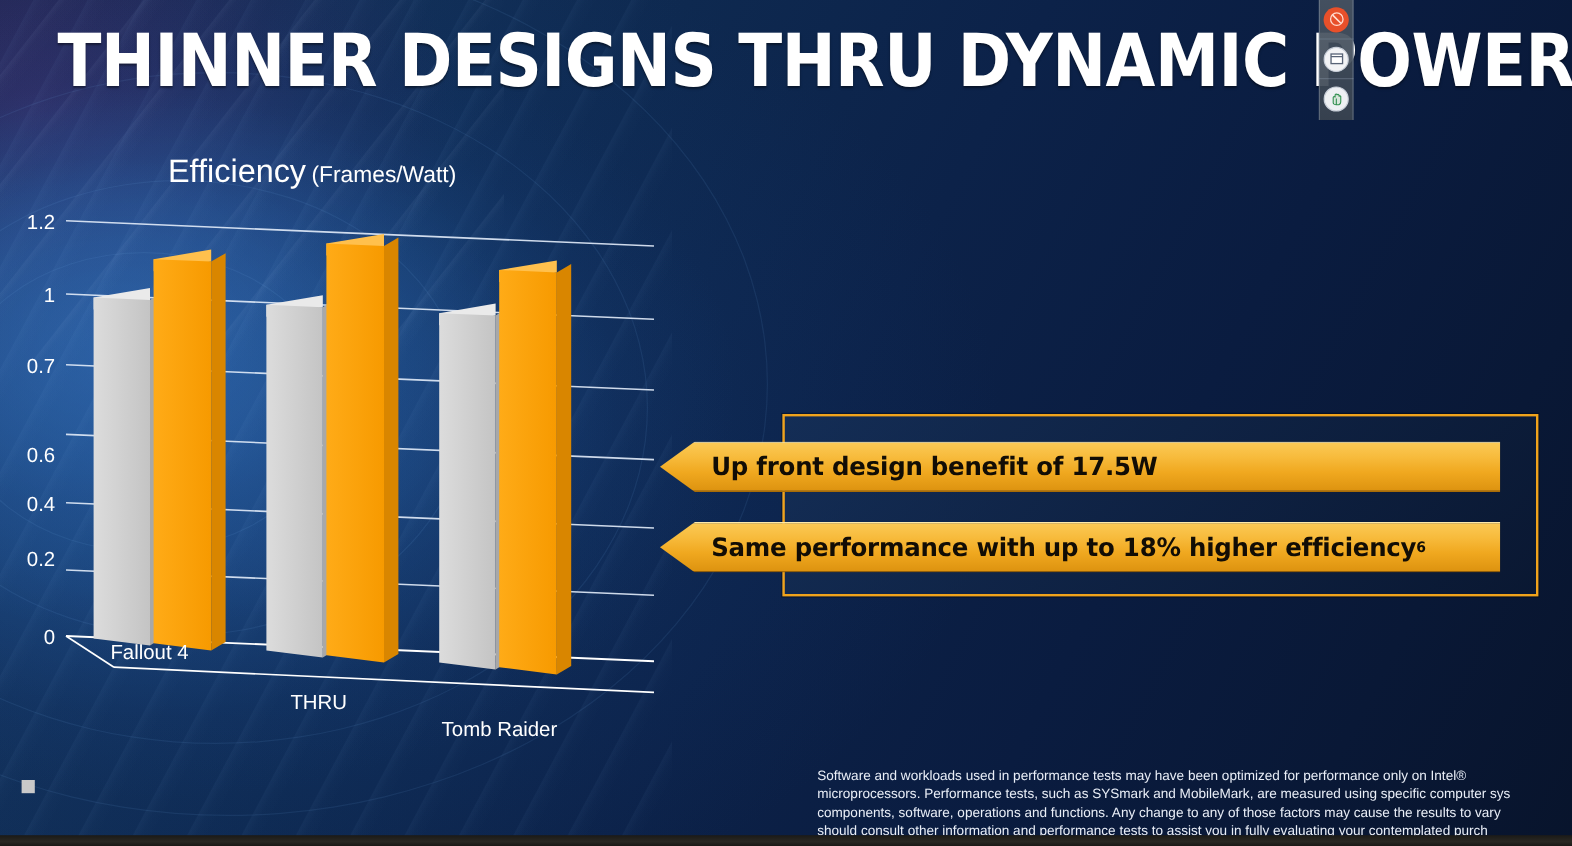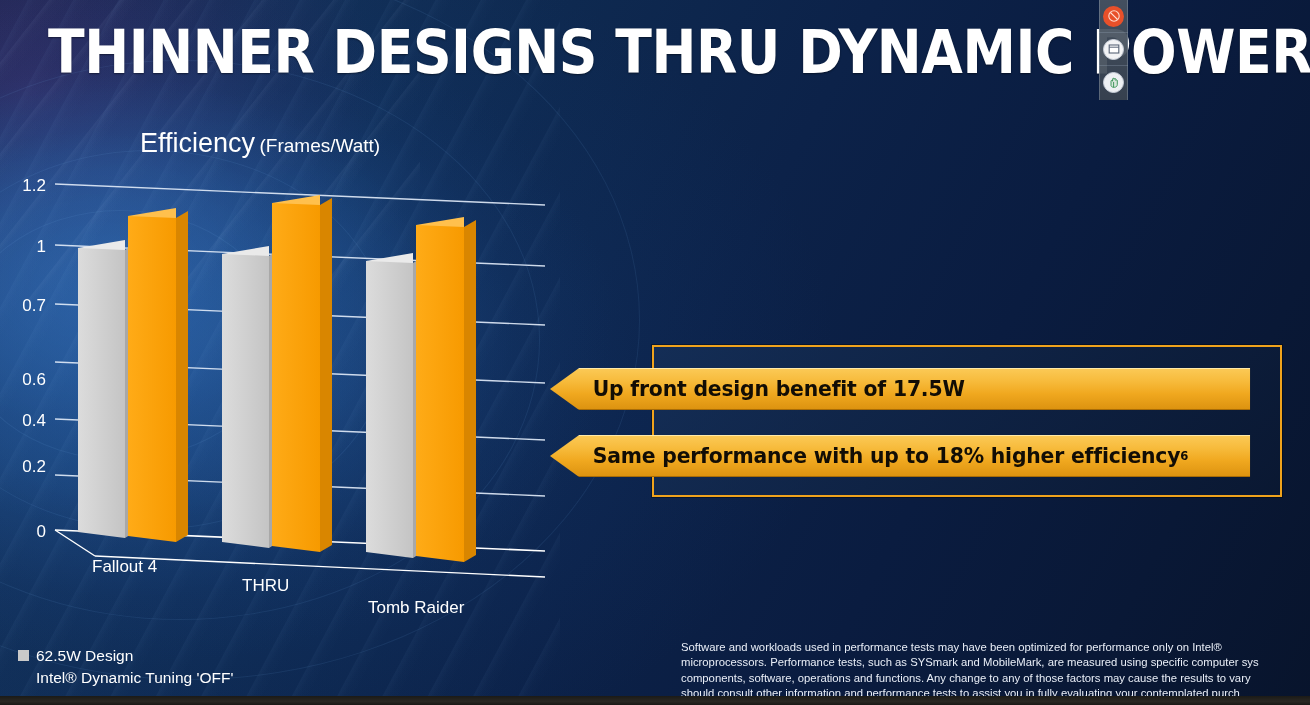--- a/index.html
+++ b/index.html
@@ -284,32 +284,28 @@
         <polygon points="366,141 366,432 413,438 413,143" fill="url(#grayFront)"></polygon>
         <polygon points="413,143 413,438 424,431 424,136" fill="#a8a8a8"></polygon>
       </g>
       <g>
         <polygon points="416,105 464,97 464,107 416,115" fill="#ffc04d"></polygon>
         <polygon points="416,105 416,436 464,442 464,107" fill="url(#orangeFront)"></polygon>
         <polygon points="464,107 464,442 476,435 476,100" fill="#d98600"></polygon>
       </g>
     </svg>
 
-    <div class="cat-label" style="left:92px; top:437px;">Fallout 4</div>
+    <div class="cat-label" style="left:92px; top:414px;">Fallout 4</div>
     <div class="cat-label" style="left:242px; top:456px;">THRU</div>
     <div class="cat-label" style="left:368px; top:478px;">Tomb Raider</div>
   </div>
 
   <div id="legend">
     <div class="legend-item">
       <span class="swatch" style="background:#c9c9c9;"></span>
-      <span class="legend-text">
-        <span>62.5W Design</span><br>
-        <span>Intel® Dynamic Tuning 'OFF'</span>
-      </span>
     </div>
   </div>
 
   <div id="callout-panel"></div>
 
   <div class="banner" id="banner-1">
     <span>Up front design benefit of 17.5W</span>
   </div>
 
   <div class="banner" id="banner-2">

